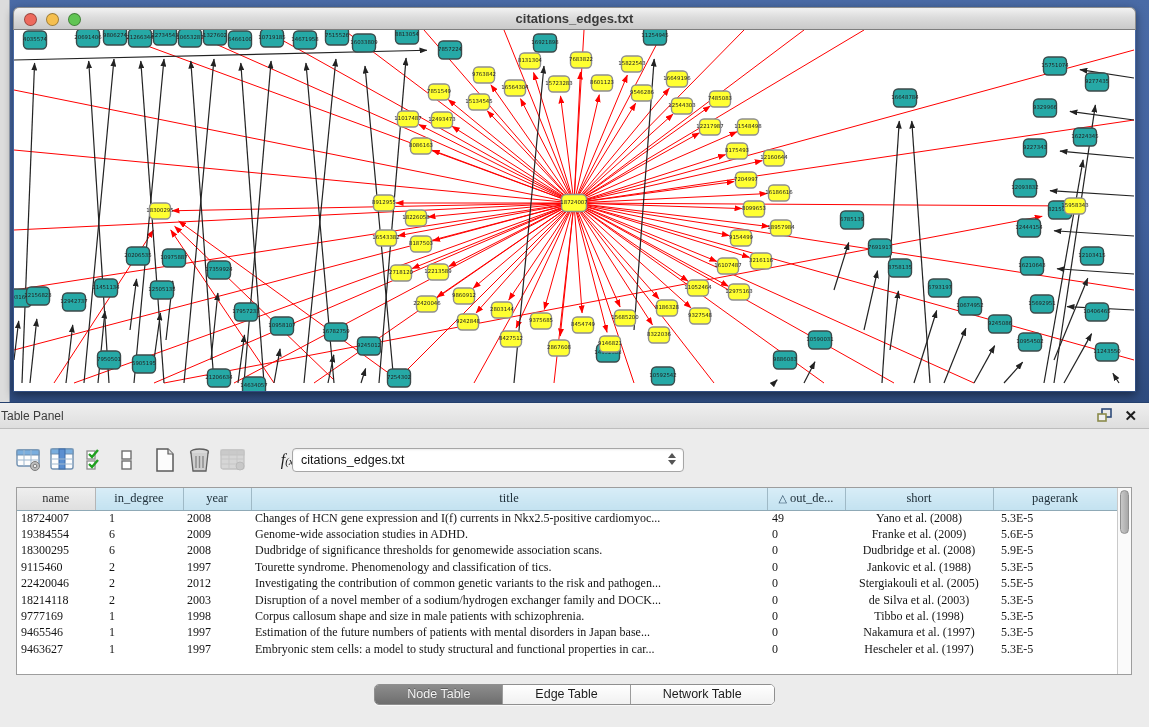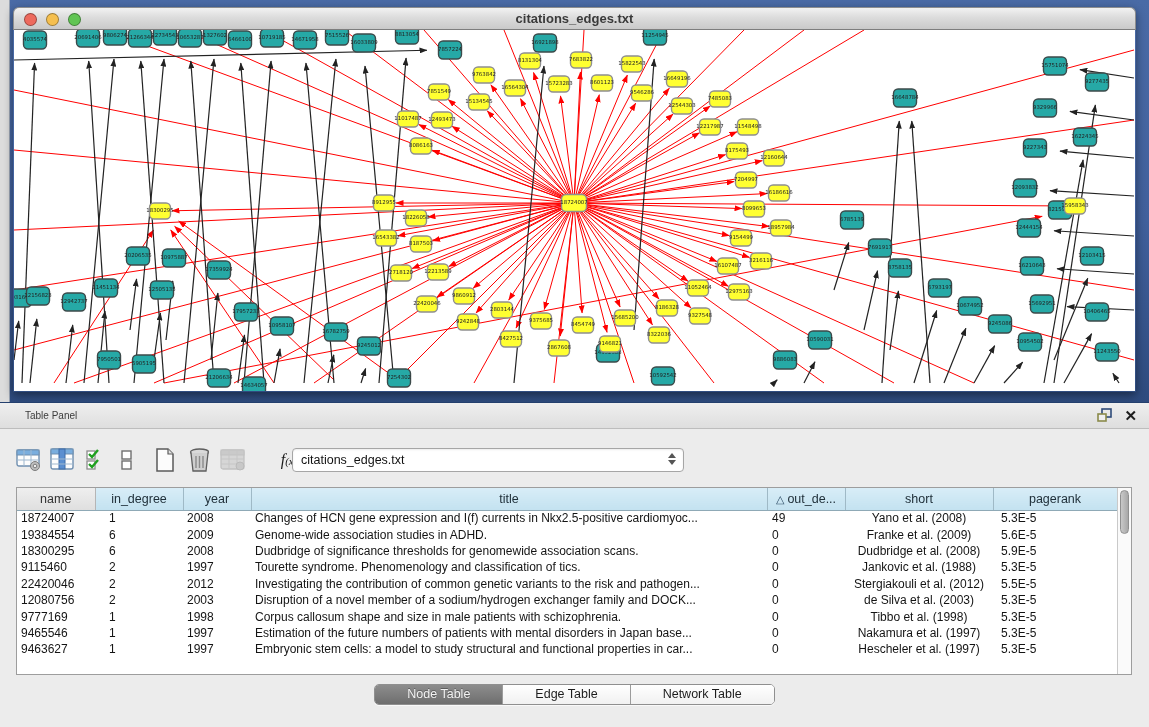--- a/index.html
+++ b/index.html
@@ -20,21 +20,21 @@
   .tl { width:13px; height:13px; border-radius:50%; border:1px solid rgba(0,0,0,.35); }
   .win-title { width:100%; text-align:center; font-size:13px; font-weight:bold; color:#3a3a3a; }
   .net-canvas { position:relative; width:1121px; height:361px; margin-left:1px; background:#ffffff; overflow:hidden; }
   .net-canvas svg { display:block; }
 
   
   .panel-header { position:relative; width:1149px; height:27px;
     background:linear-gradient(180deg,#efefef 0%,#dedede 100%);
     border-top:1px solid #24406e; border-bottom:1px solid #bdbdbd;
     display:flex; align-items:center; }
-  .panel-title { margin-left:25px; font-size:10px; color:#3c3c3c; }
+  .panel-title { margin-left:1px; font-size:12px; color:#3c3c3c; }
   .panel-header-icons { position:absolute; right:12px; top:4px; display:flex; gap:11px; align-items:center; }
   .float-icon svg { display:block; }
   .close-x { font-size:15px; font-weight:bold; color:#1d1d1d; line-height:17px; cursor:default; }
 
   
   .panel-body { width:1149px; height:298px; background:#ececec; position:relative; }
   .toolbar { position:absolute; left:0; top:12px; height:38px; width:1149px; display:flex; align-items:center; }
   .tb-icon { width:34px; height:32px; display:flex; align-items:center; justify-content:center; }
   .tb-icon svg { display:block; }
   .fx-label { font-size:16px; color:#1a1a1a; font-family:"Liberation Serif", serif; font-style:italic;margin-left:44px; }
@@ -43,21 +43,21 @@
     border:1px solid #a6a6a6; border-radius:4px; display:flex; align-items:center;
     padding:0 8px; font-size:12.5px; color:#111; position:relative; box-shadow:inset 0 1px 2px rgba(0,0,0,.08);}
   .sel-arrows { position:absolute; right:7px; top:4px; display:flex; flex-direction:column; gap:2px; }
   .sel-arrows i { display:block; width:0; height:0; border-left:4px solid transparent; border-right:4px solid transparent; }
   .sel-arrows .up { border-bottom:5px solid #555; }
   .sel-arrows .dn { border-top:5px solid #555; }
 
   
   .table-wrap { position:absolute; left:16px; top:58px; width:1116px; height:188px;
     background:#ffffff; border:1px solid #9d9d9d; display:flex; }
-  .grid { flex:1; overflow:hidden; }
+  .grid { flex:1; overflow:hidden;font-family:Liberation Serif, serif; }
   table { border-collapse:collapse; table-layout:fixed; width:1100px; font-size:12px; color:#141414; }
   th { height:22px; font-weight:normal; font-size:12.5px; text-align:center;
     background:linear-gradient(180deg,#d8edf7 0%,#c3e2f0 100%);
     border-right:1px solid #9fb9c6; border-bottom:1px solid #8fa9b6; color:#20303a;
     overflow:hidden; white-space:nowrap; }
   th.name-col { background:linear-gradient(180deg,#efefef 0%,#dfdfdf 100%); border-right:1px solid #b5b5b5; color:#333; }
   td { height:16.4px; padding:0 4px; white-space:nowrap; overflow:hidden; }
   td.c-indeg { padding-left:14px; }
   td.c-out { padding-left:5px; }
   td.c-short { text-align:center; }
@@ -602,25 +602,25 @@
               <td class="c-out">0</td>
               <td class="c-short">Jankovic et al. (1988)</td>
               <td class="c-page">5.3E-5</td>
             </tr>
             <tr>
               <td class="c-name">22420046</td>
               <td class="c-indeg">2</td>
               <td class="c-year">2012</td>
               <td class="c-title">Investigating the contribution of common genetic variants to the risk and pathogen...</td>
               <td class="c-out">0</td>
-              <td class="c-short">Stergiakouli et al. (2012)</td>
+              <td class="c-short">Stergiakouli et al. (2005)</td>
               <td class="c-page">5.5E-5</td>
             </tr>
             <tr>
-              <td class="c-name">12080756</td>
+              <td class="c-name">18214118</td>
               <td class="c-indeg">2</td>
               <td class="c-year">2003</td>
               <td class="c-title">Disruption of a novel member of a sodium/hydrogen exchanger family and DOCK...</td>
               <td class="c-out">0</td>
               <td class="c-short">de Silva et al. (2003)</td>
               <td class="c-page">5.3E-5</td>
             </tr>
             <tr>
               <td class="c-name">9777169</td>
               <td class="c-indeg">1</td>

